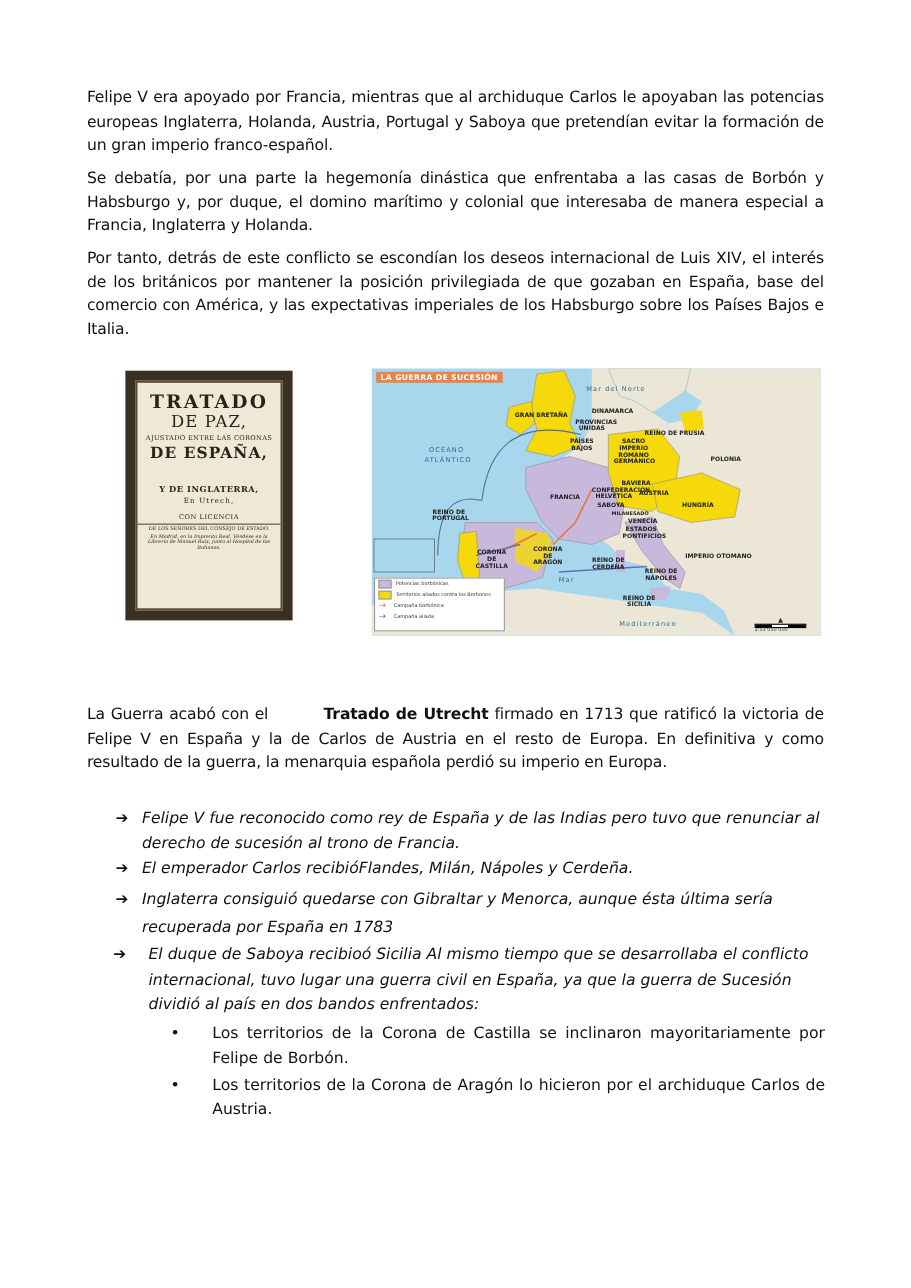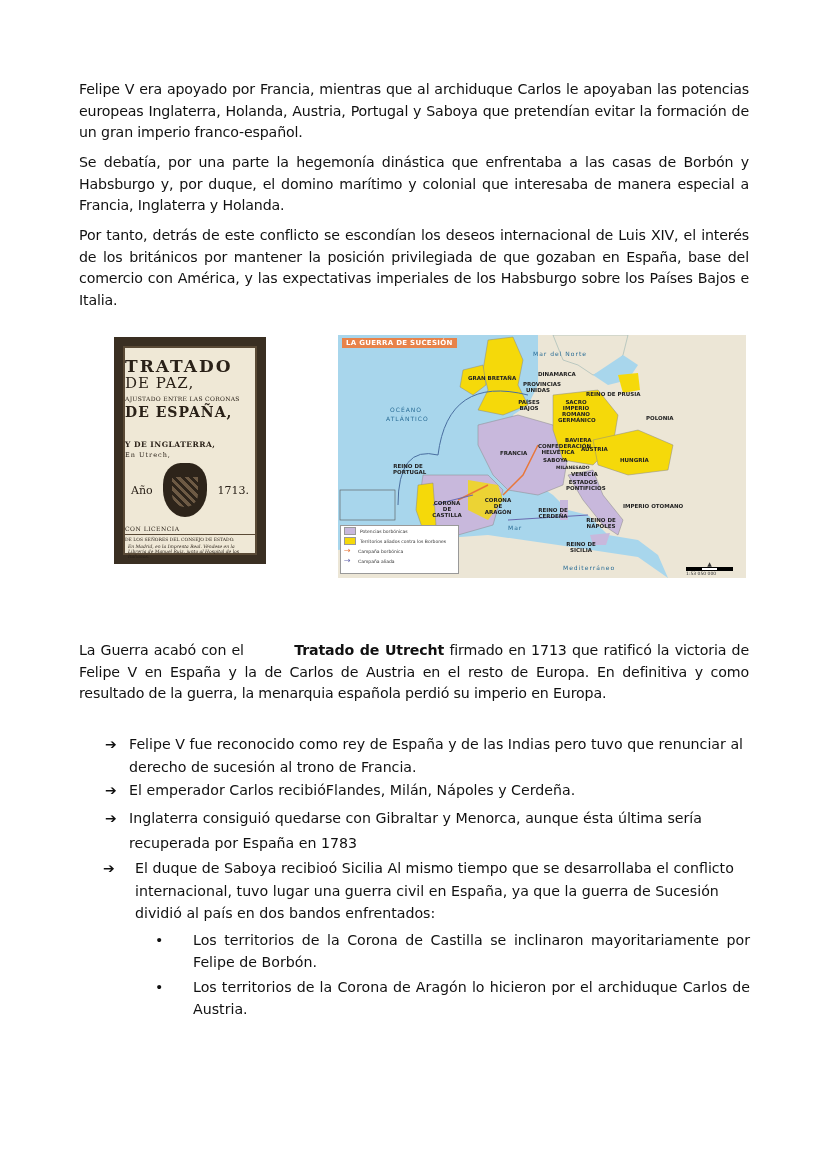--- a/index.html
+++ b/index.html
@@ -4,21 +4,21 @@
 <style>
   html, body { margin: 0; padding: 0; background: #ffffff; }
   body { width: 828px; height: 1171px; position: relative; overflow: hidden;
          font-family: "DejaVu Sans", sans-serif; color: #111; }
   .para { position: absolute; left: 79px; width: 670px; font-size: 14.2px; line-height: 21.5px;
           text-align: justify; margin: 0; letter-spacing: -0.15px; }
   .para b { font-weight: bold; margin-left: 45px; }
   .img-treaty { position: absolute; left: 114px; top: 337px; width: 152px; height: 227px;
                 background: #3a2f22; box-sizing: border-box; padding: 9px; }
   .treaty-inner { width: 100%; height: 100%; background: #efe8d6; box-sizing: border-box;
-                  border: 2px solid #5a4a36; text-align: left; font-family: "DejaVu Serif", serif;
+                  border: 2px solid #5a4a36; text-align: center; font-family: "DejaVu Serif", serif;
                   color: #2a2118; position: relative; }
   .t1 { font-size: 17px; letter-spacing: 2px; margin-top: 8px; font-weight: bold; }
   .t2 { font-size: 15px; letter-spacing: 1px; margin-top: -2px; }
   .t3 { font-size: 6px; margin-top: 3px; letter-spacing: 0.3px; }
   .t4 { font-size: 14px; margin-top: 2px; letter-spacing: 1px; font-weight: bold; }
   .t5 { font-size: 7.5px; margin-top: 20px; letter-spacing: 0.5px; font-weight: bold; }
   .t6 { font-size: 6.5px; margin-top: 2px; letter-spacing: 1px; }
   .crest-row { display: flex; align-items: center; justify-content: space-between; padding: 0 6px; margin-top: 4px; }
   .crest-row span { font-size: 11px; }
   .crest { width: 44px; height: 54px; background: #2d241a; border-radius: 40% 40% 50% 50%; position: relative; }
@@ -33,21 +33,21 @@
   .map-title { position: absolute; left: 4px; top: 3px; background: #e8834a; color: #fff; font-size: 7px;
                font-weight: bold; padding: 1px 4px; letter-spacing: 0.3px; }
   .lbl { position: absolute; font-size: 5.5px; font-weight: bold; color: #222; line-height: 6px; text-align: center; white-space: nowrap; }
   .sea { position: absolute; font-size: 6px; color: #2a6d96; letter-spacing: 1px; text-align: center; line-height: 9px; }
   .legend { position: absolute; left: 2px; top: 190px; width: 117px; height: 47px; background: #fff; border: 1px solid #999; }
   .leg-row { display: flex; align-items: center; height: 10px; padding-left: 3px; font-size: 4.5px; color: #333; }
   .sw { width: 10px; height: 6px; margin-right: 4px; }
   .scale { position: absolute; left: 348px; top: 225px; font-size: 4.5px; color: #333; }
   .arrow-item { position: absolute; left: 105px; font-size: 14.2px; line-height: 23px; width: 645px; }
   .arrow { position: absolute; left: 0; top: 0; font-size: 14px; }
-  .arrow-text { display: block; margin-left: 24px; }
+  .arrow-text { display: block; margin-left: 24px; font-style: italic; }
   .dot-item { position: absolute; left: 155px; width: 595px; font-size: 14.2px; line-height: 21.5px; text-align: justify; }
   .dot { position: absolute; left: 0; top: 0; }
   .dot-text { display: block; margin-left: 38px; }
 </style>
 </head>
 <body>
 
 <p class="para" style="top:79px;">Felipe V era apoyado por Francia, mientras que al archiduque Carlos le apoyaban las potencias europeas Inglaterra, Holanda, Austria, Portugal y Saboya que pretendían evitar la formación de un gran imperio franco-español.</p>
 
 <p class="para" style="top:152px;">Se debatía, por una parte la hegemonía dinástica que enfrentaba a las casas de Borbón y Habsburgo y, por duque, el domino marítimo y colonial que interesaba de manera especial a Francia, Inglaterra y Holanda.</p>
@@ -55,25 +55,20 @@
 <p class="para" style="top:225px;">Por tanto, detrás de este conflicto se escondían los deseos internacional de Luis XIV, el interés de los británicos por mantener la posición privilegiada de que gozaban en España, base del comercio con América, y las expectativas imperiales de los Habsburgo sobre los Países Bajos e Italia.</p>
 
 <div class="img-treaty">
   <div class="treaty-inner">
     <div class="t1">TRATADO</div>
     <div class="t2">DE PAZ,</div>
     <div class="t3">AJUSTADO ENTRE LAS CORONAS</div>
     <div class="t4">DE ESPAÑA,</div>
     <div class="t5">Y DE INGLATERRA,</div>
     <div class="t6">En Utrech,</div>
-    <div class="crest-row">
-      <span>Año</span>
-      <div class="crest"></div>
-      <span>1713.</span>
-    </div>
     <div class="t7">CON LICENCIA</div>
     <div class="t8">DE LOS SEÑORES DEL CONSEJO DE ESTADO.</div>
     <div class="t9">En Madrid, en la Imprenta Real. Véndese en la Librería de Manuel Ruiz, junto al Hospital de los Italianos.</div>
   </div>
 </div>
 
 <div class="map">
   <svg width="408" height="243" viewBox="0 0 408 243">
 
     <path d="M200 0 L408 0 L408 243 L330 243 L320 220 L300 205 L270 200 L250 180 L230 175 L215 160 L200 150 L190 120 L180 95 L175 80 L190 70 L200 50 Z" fill="#ece6d6"></path>

